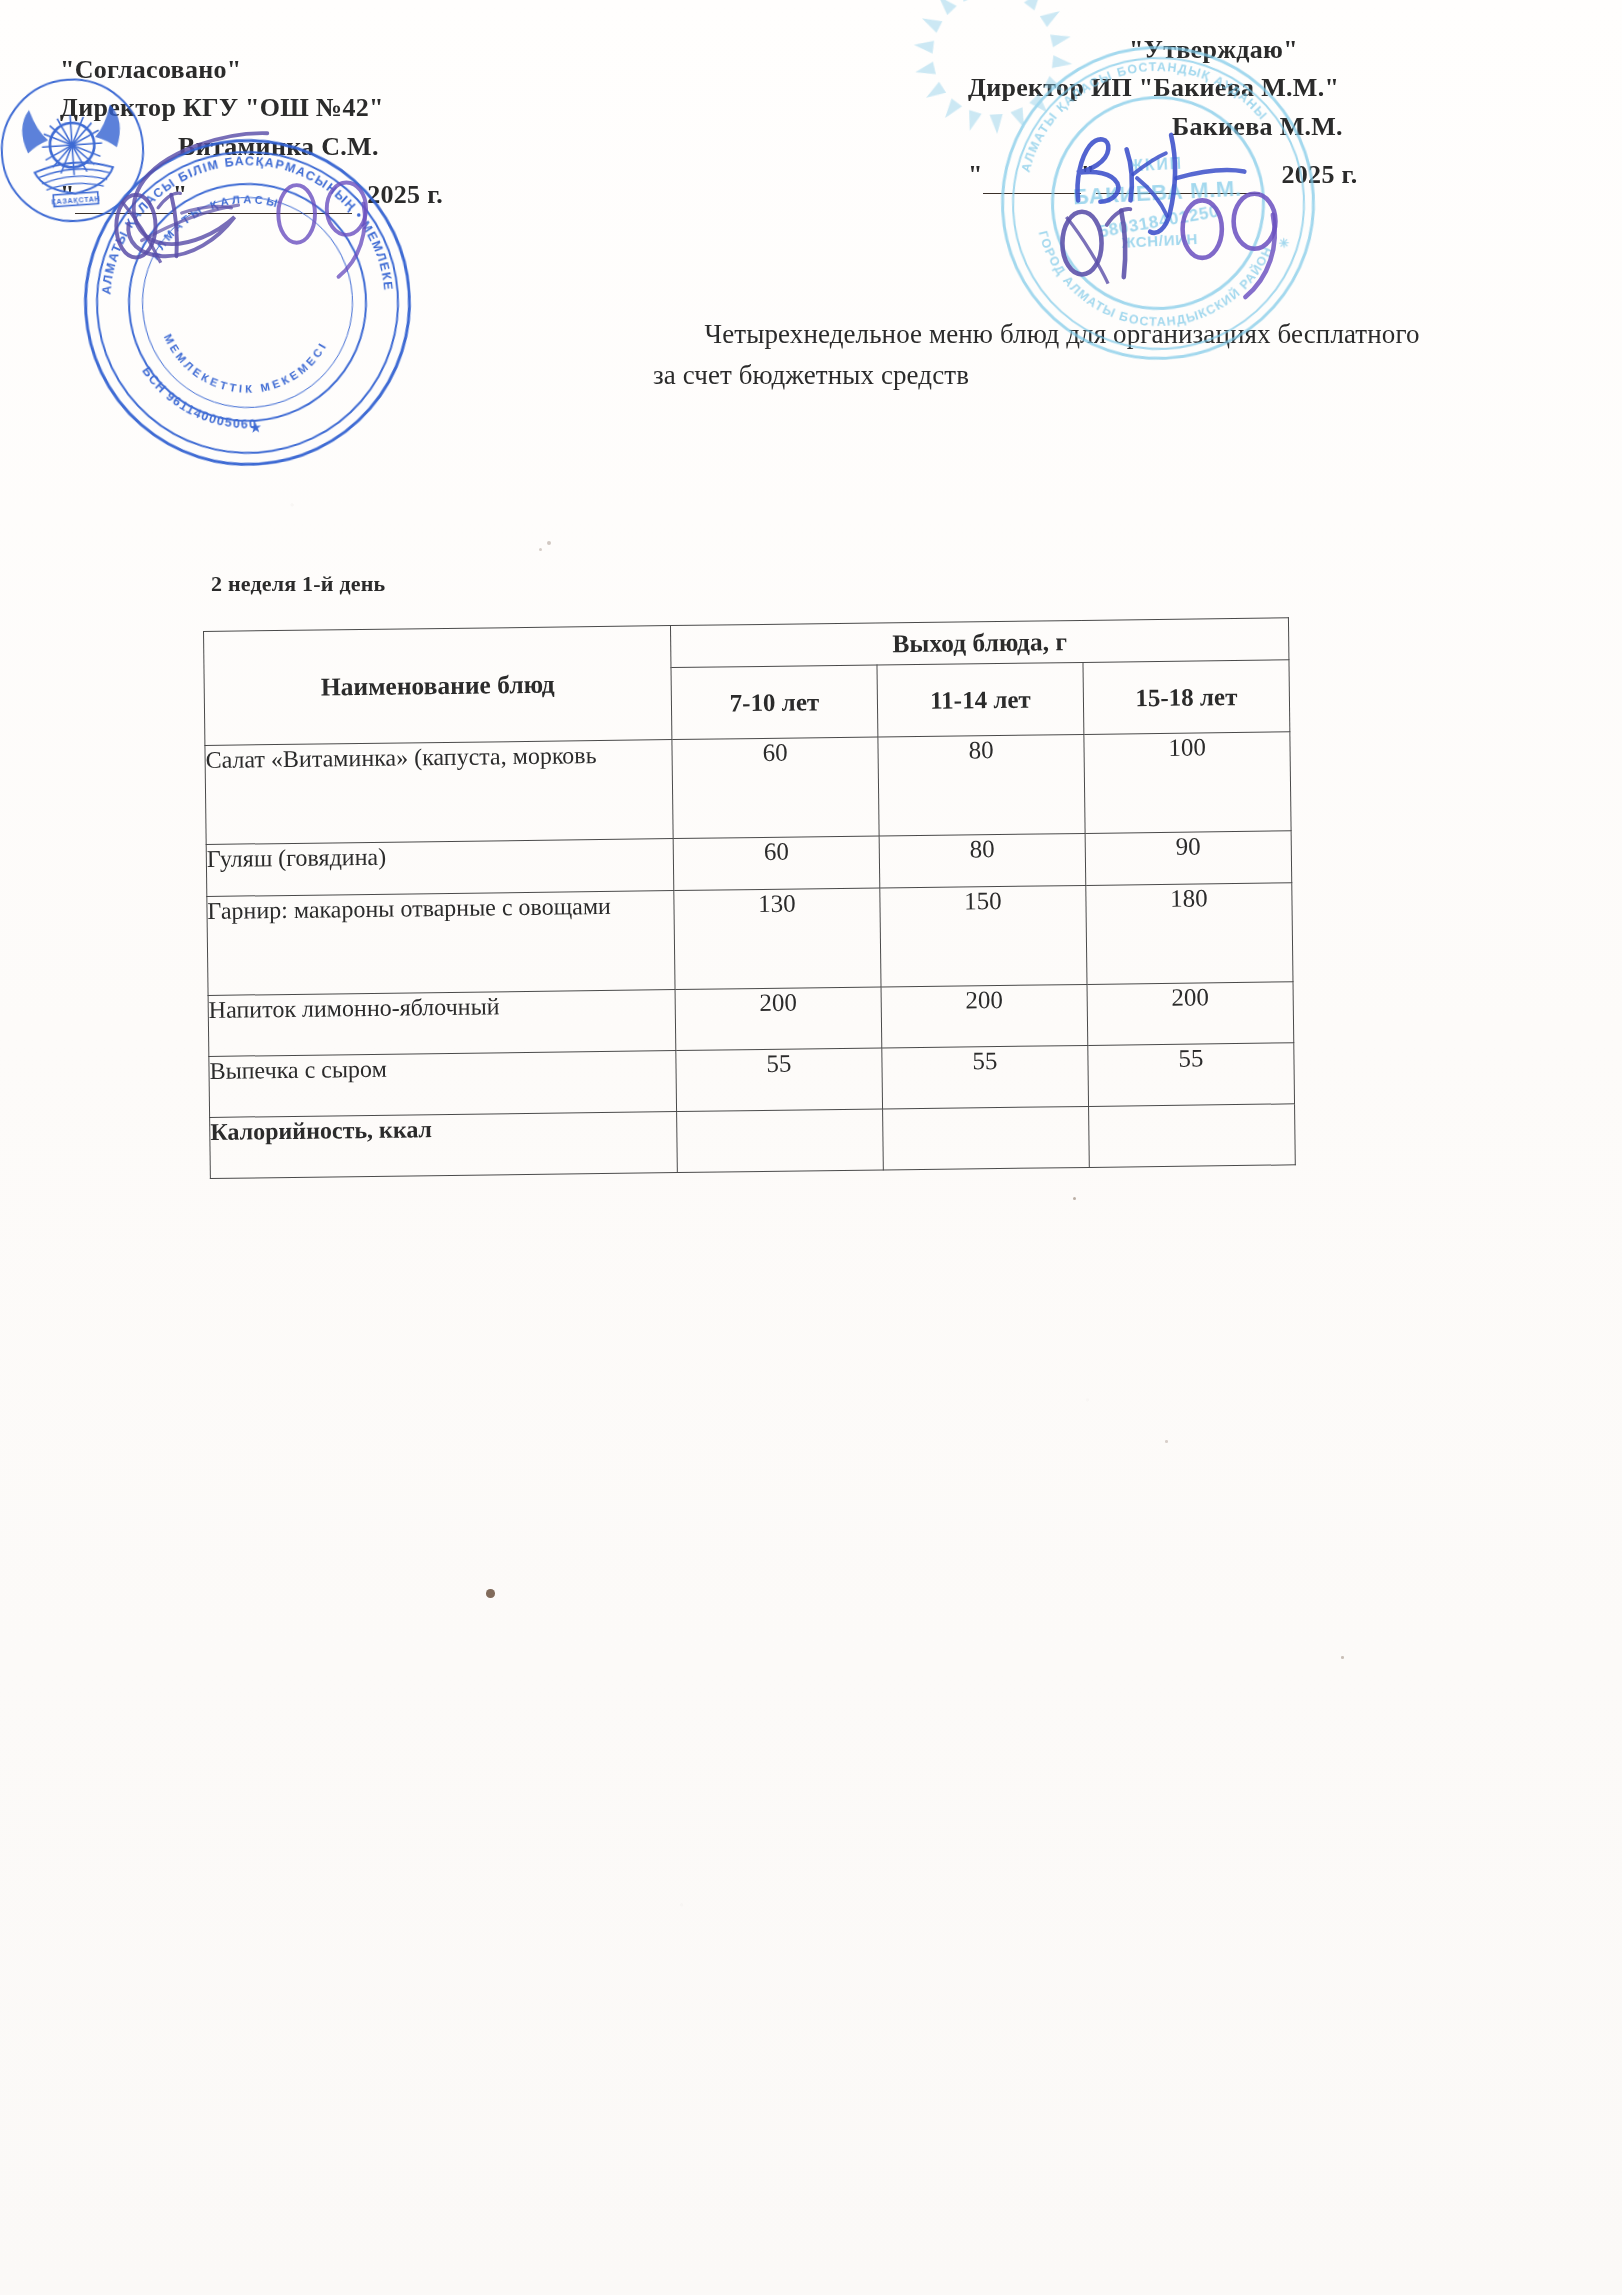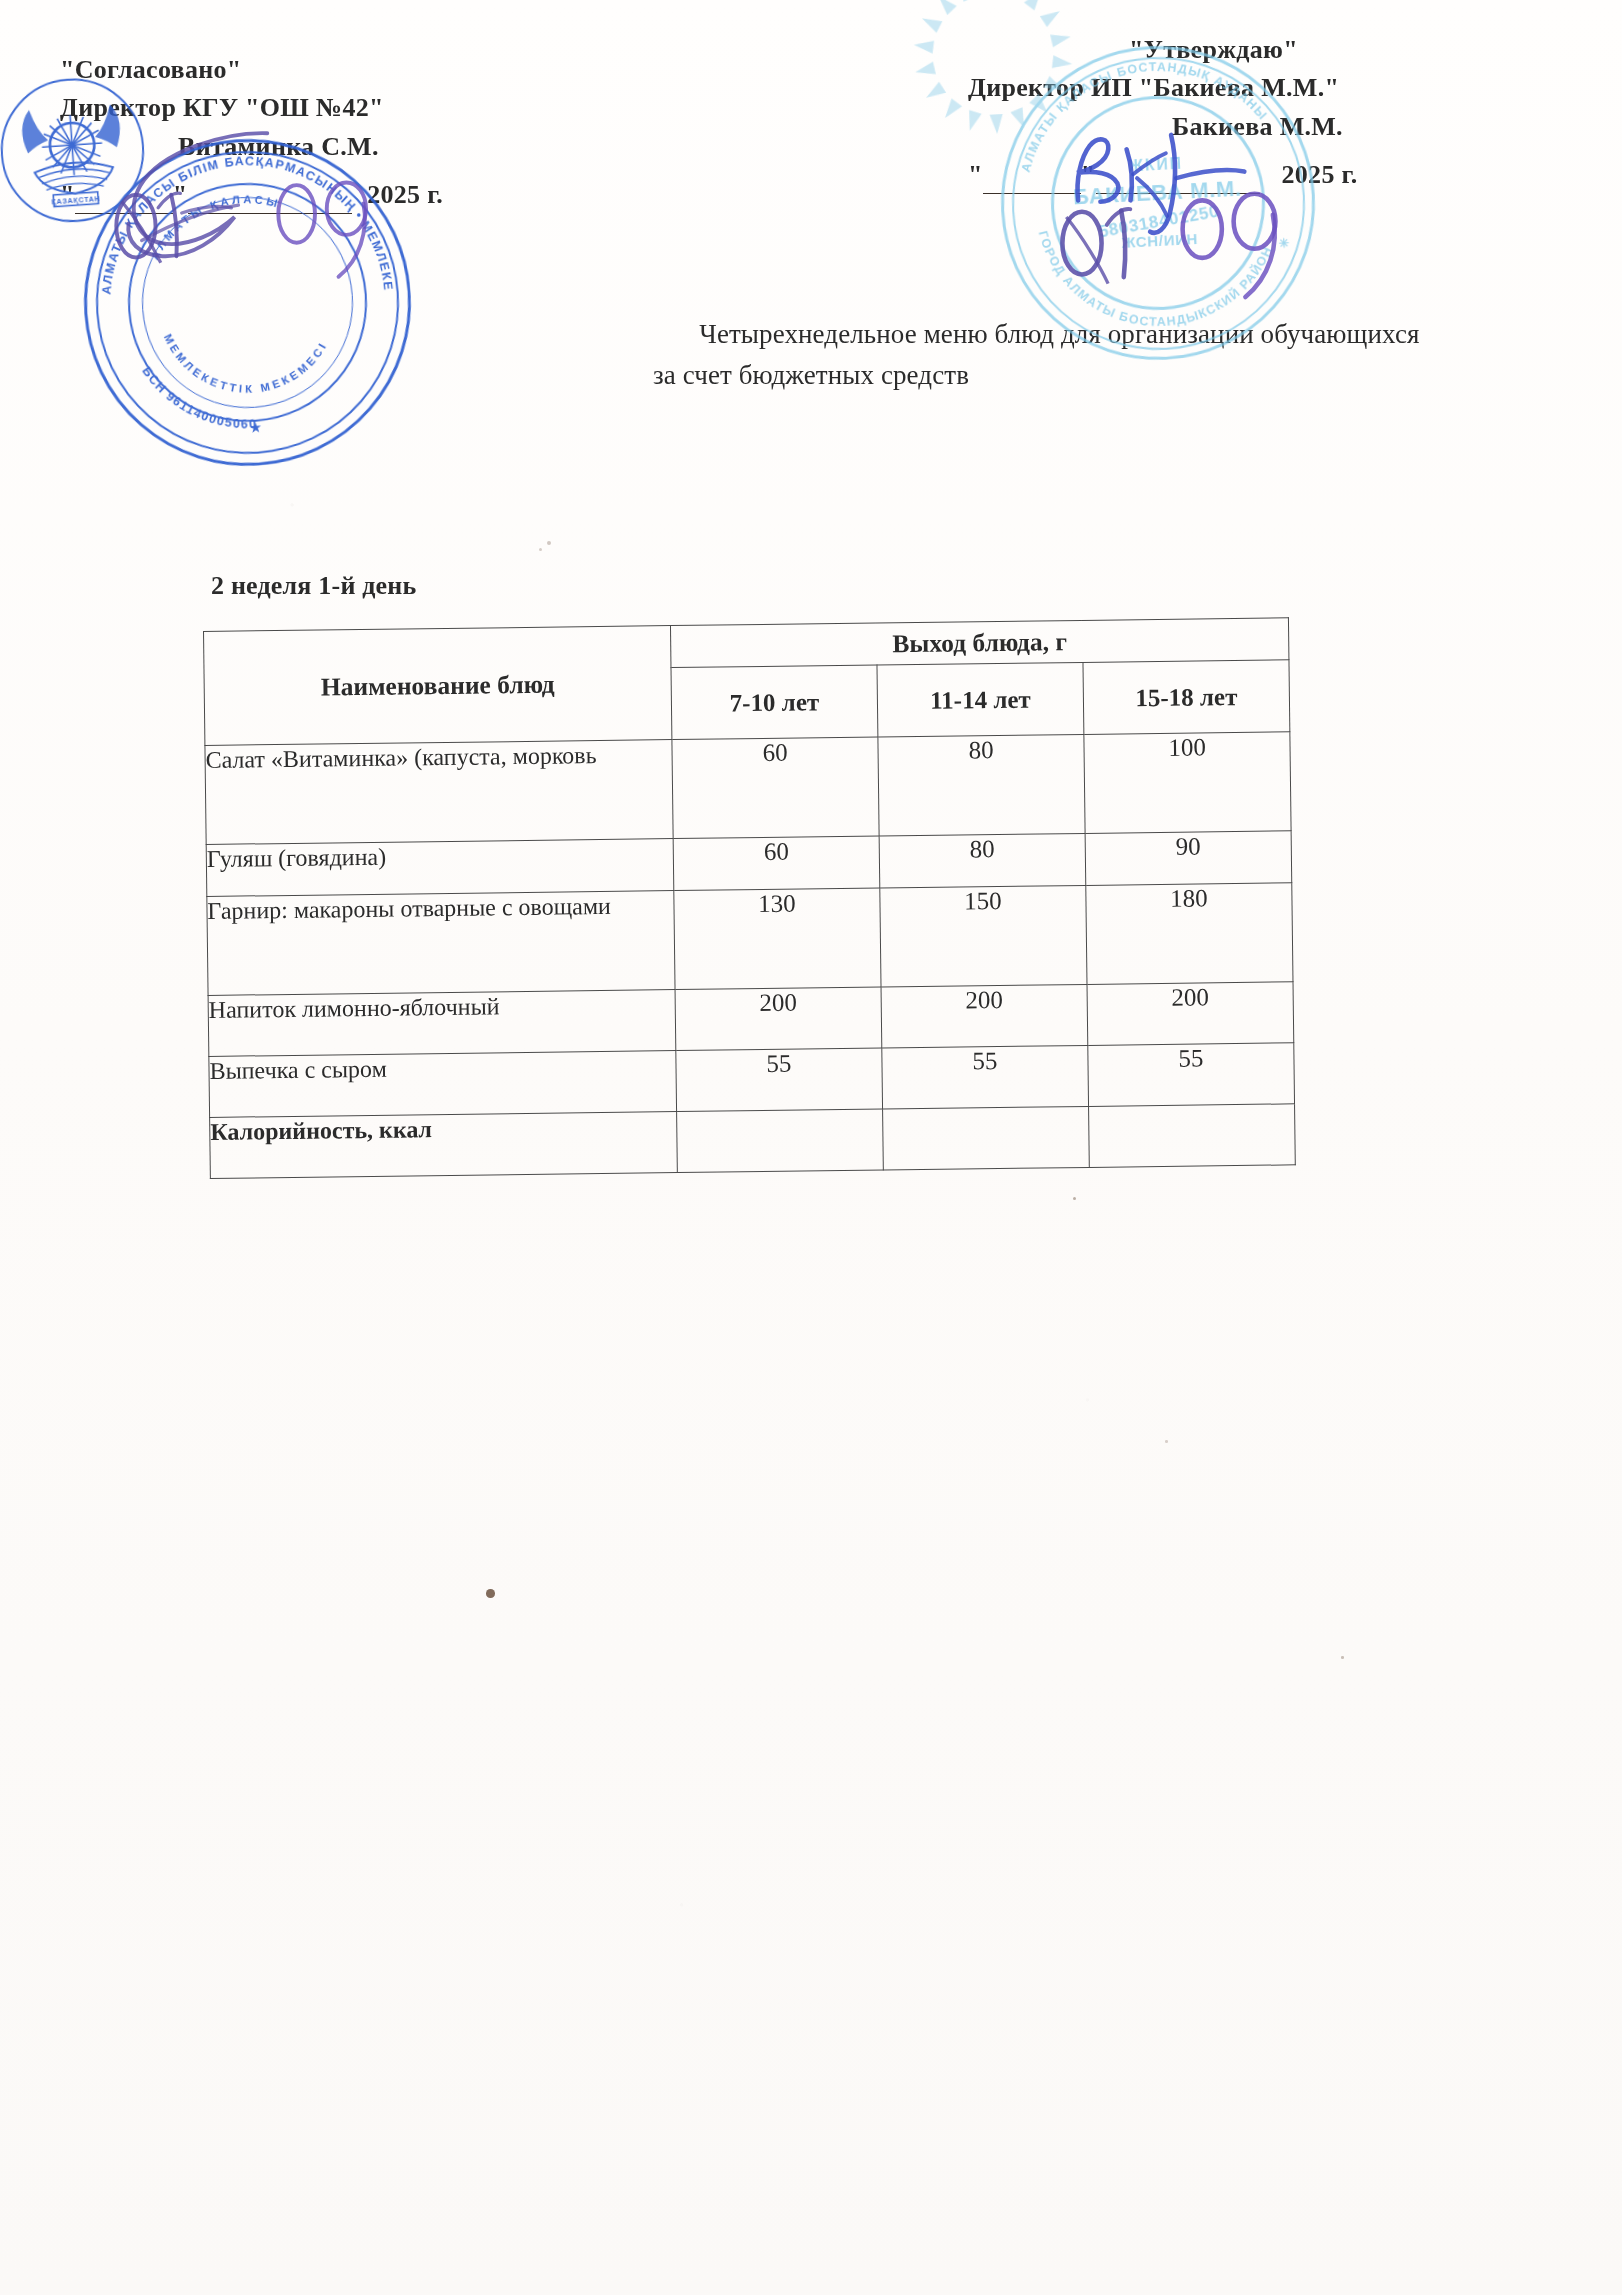--- a/index.html
+++ b/index.html
@@ -42,21 +42,21 @@
     text-align:center;font-size:27px;line-height:1.52;font-weight:400;
     letter-spacing:0.1px;
   }
   .doc-title .ln{display:block;}
   .doc-title .ln1{text-align:right;padding-right:6.5px;}
   .doc-title .ln2{text-align:right;padding-right:7.9px;}
 
   
   .day-label{
     position:absolute;left:211px;top:571px;
-    font-size:26px;font-weight:700;letter-spacing:0.2px;
+    font-size:22px;font-weight:700;letter-spacing:0.2px;
   }
 
   
   .table-wrap{
     position:absolute;left:203px;top:631px;width:1086px;
     transform:rotate(-0.72deg);
     transform-origin:left top;
   }
   table.menu{
     border-collapse:collapse;width:100%;
@@ -188,21 +188,21 @@
   <div class="dateline">
     <span class="qm">"</span>
     <span class="blank-sm"></span>
     <span class="qm">"</span>
     <span class="blank-md"></span>
     <span style="margin-left:22px;">2025 г.</span>
   </div>
 </div>
 
 <div class="doc-title">
-  <span class="ln ln1">Четырехнедельное меню блюд для организации обучающихся</span>
+  <span class="ln ln1">Четырехнедельное меню блюд для организациях бесплатного</span>
   <span class="ln">за счет бюджетных средств</span>
 </div>
 
 <div class="day-label">2 неделя 1-й день</div>
 
 <div class="table-wrap">
   <table class="menu">
     <thead>
       <tr>
         <th class="col-name" rowspan="2">Наименование блюд</th>

